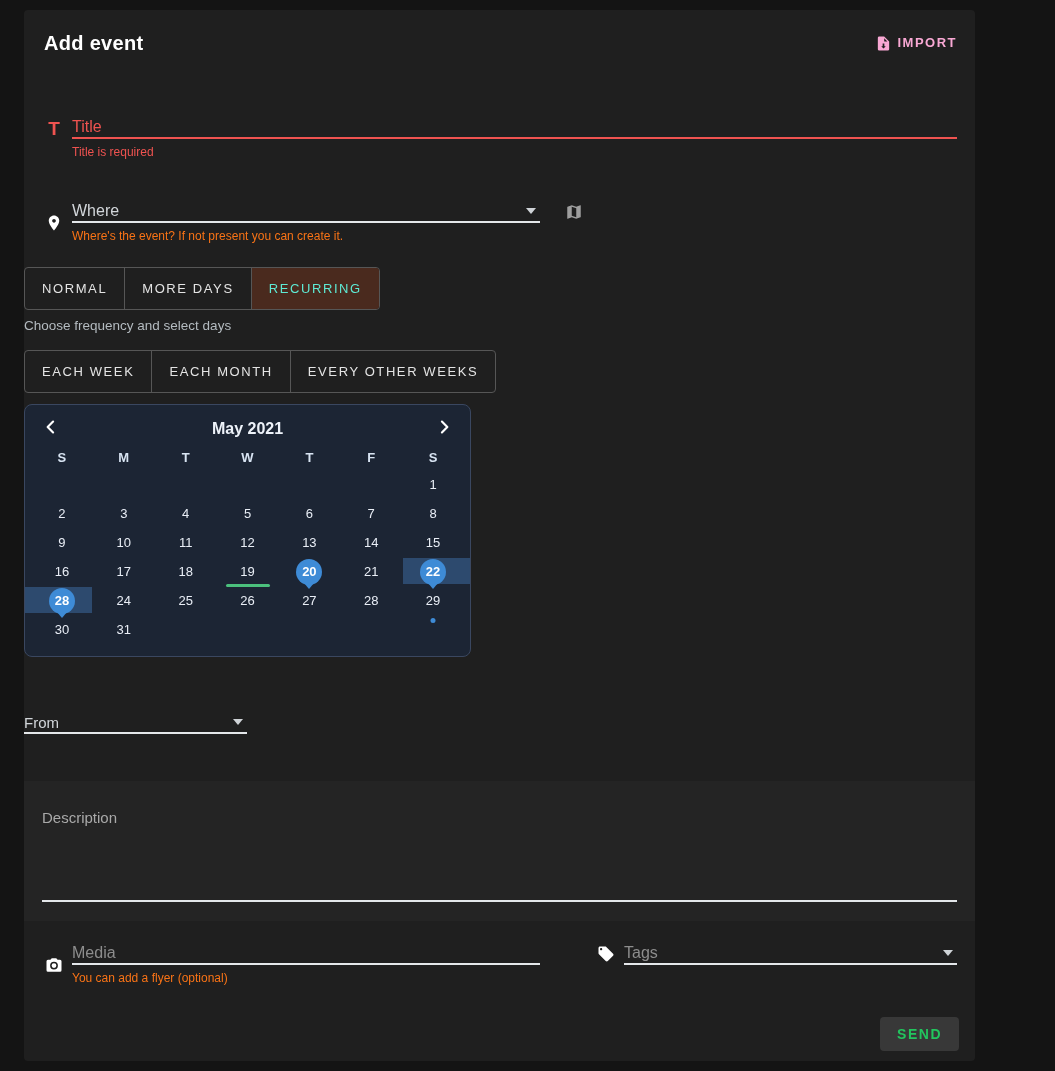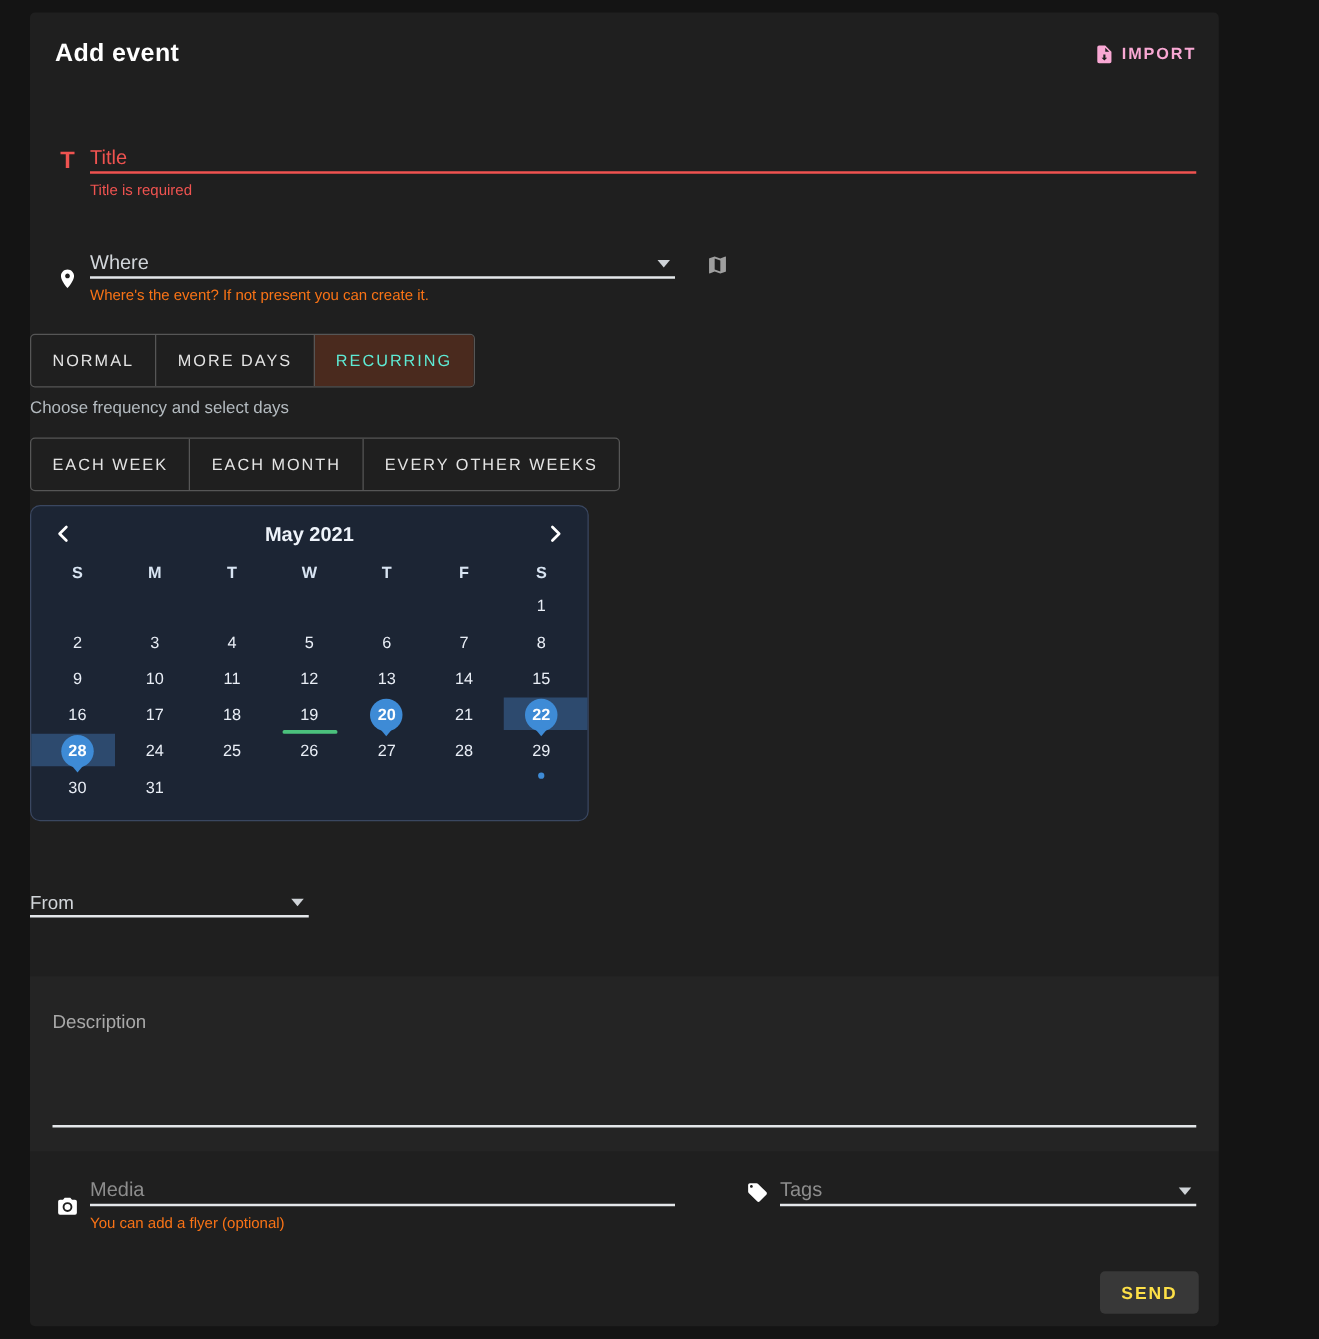--- a/index.html
+++ b/index.html
@@ -86,21 +86,21 @@
   
   .desc-strip { margin-top:47px; background:#242424; padding:28px 18px 19px; }
   .desc-label { font-size:15px; color:#a9a9a9; }
   .desc-underline { margin-top:74px; border-bottom:2px solid #e4e7ea; }
 
   
   .media-row { margin-top:22px;gap:32px; }
 
   
   .send-row { margin-top:32px; padding-right:16px; text-align:right; }
-  .send-btn { background:#383838; border:none; border-radius:4px; color:#fde047; cursor:default;
+  .send-btn { background:#383838; border:none; border-radius:4px; color:#22c55e; cursor:default;
     font-family:inherit; font-size:14px; font-weight:bold; letter-spacing:1.5px; padding:9px 17px; }
 
   .icon-white { color:#ffffff; }
   .icon-gray { color:#9e9e9e; }
 </style>
 </head>
 <body>
 
 <div class="page">
   <div class="card">

